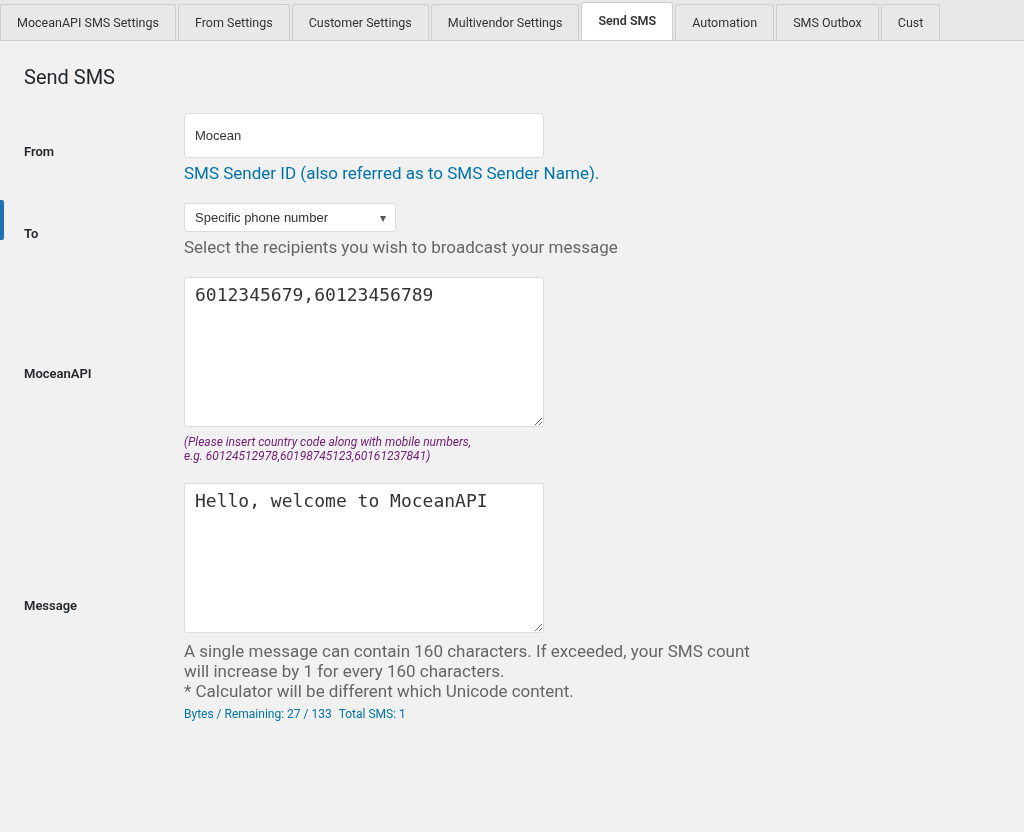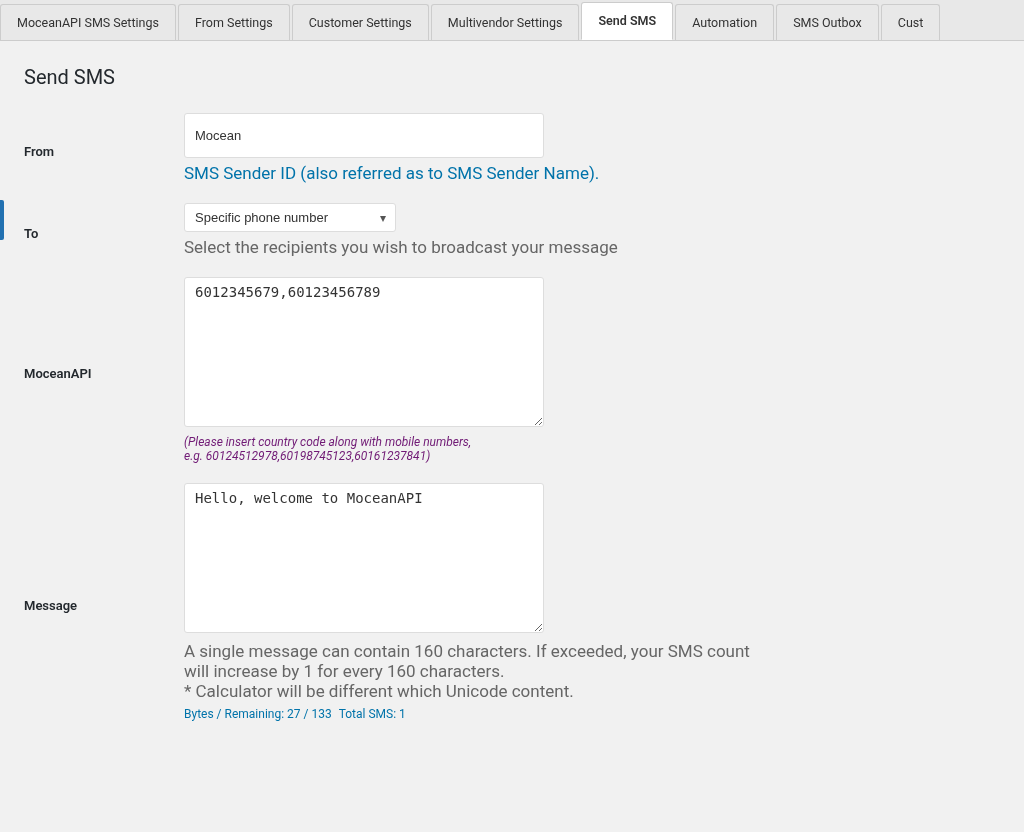--- a/index.html
+++ b/index.html
@@ -126,21 +126,21 @@
       font-size: 12px;
     }
 
     
     .form-field textarea {
       width: 100%;
       max-width: 360px;
       padding: 6px 10px;
       border: 1px solid #ddd;
       border-radius: 3px;
-      font-size: 14px;
+      font-size: 18px;
       background: #fff;
       color: #333;
       resize: vertical;
       min-height: 150px;
     }
 
     .hint-italic {
       font-style: italic;
       color: #701a75;
       font-size: 12px;

